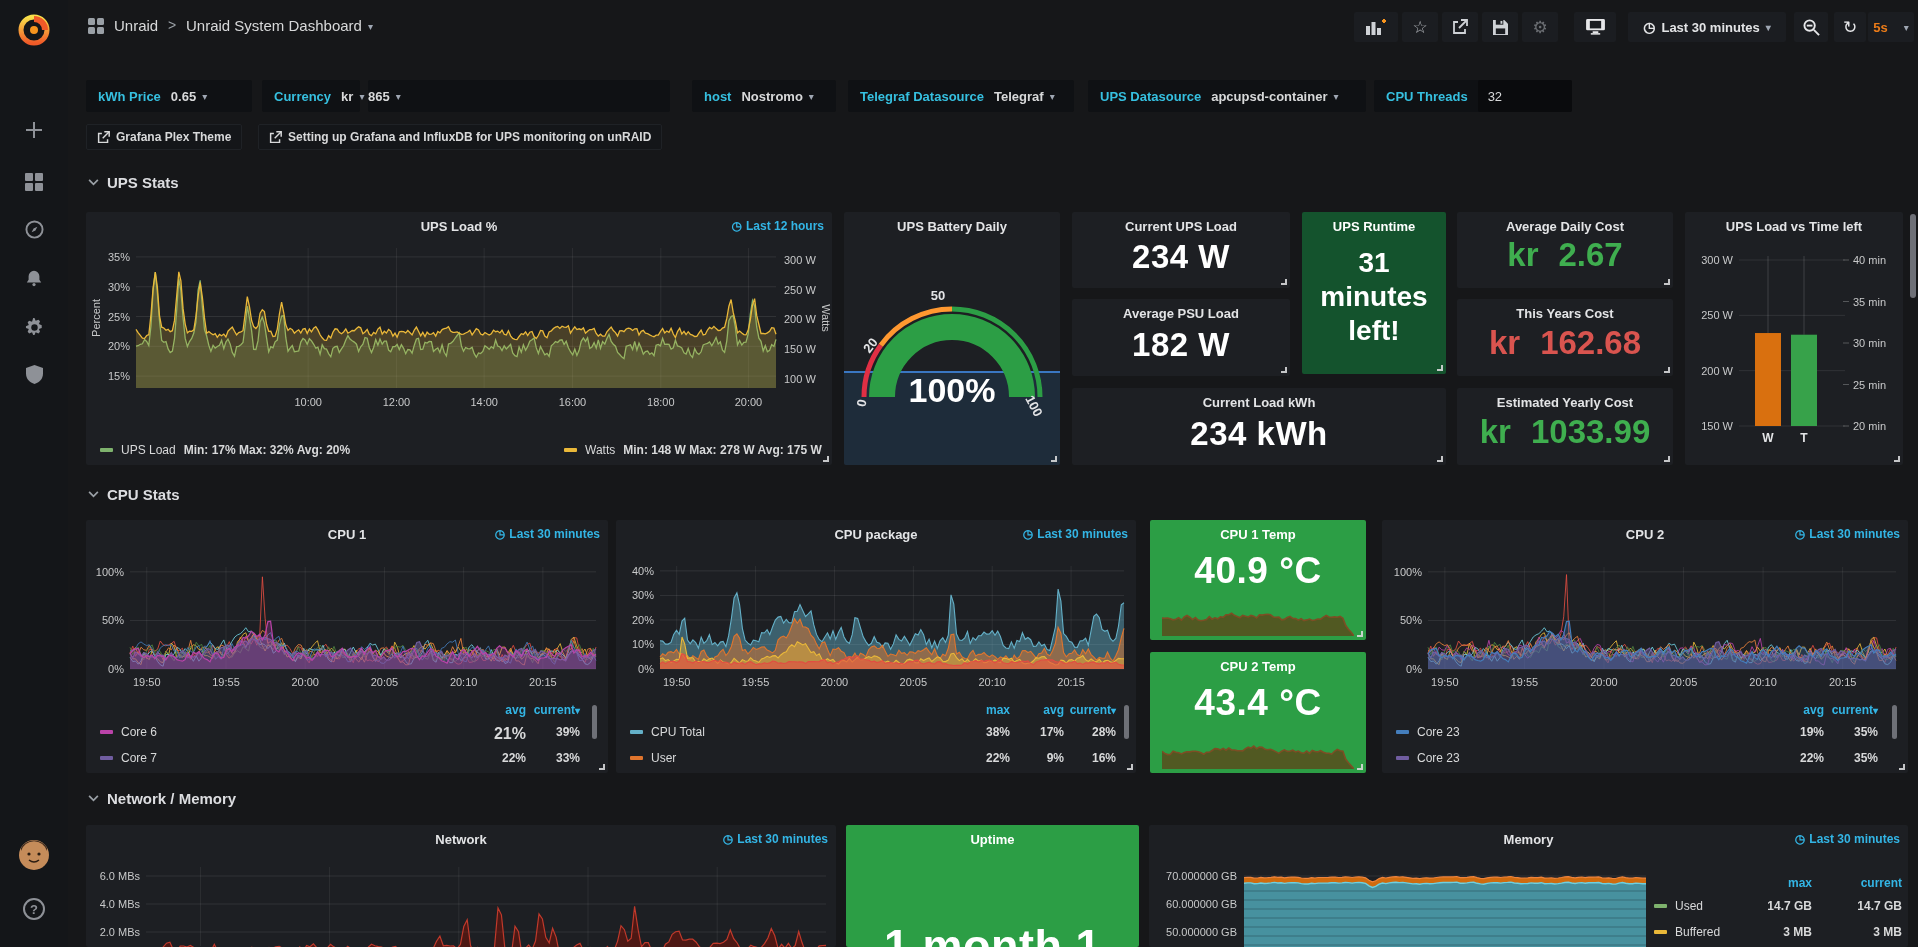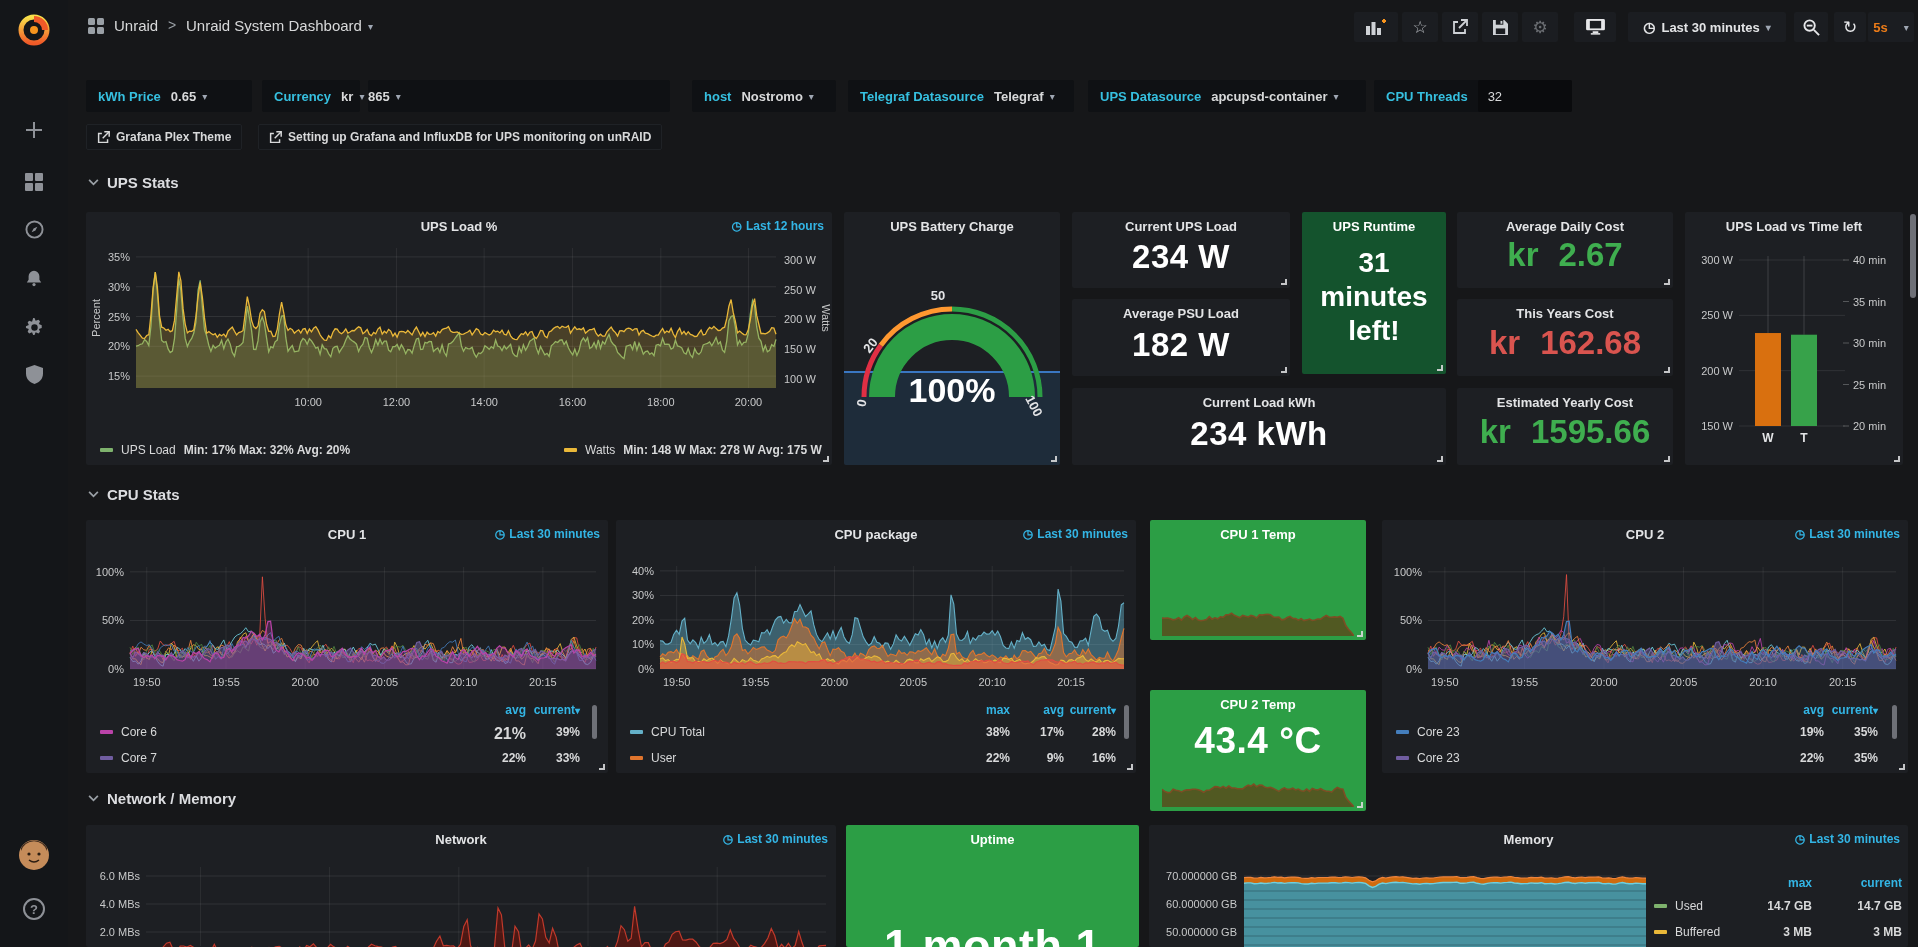--- a/index.html
+++ b/index.html
@@ -305,21 +305,21 @@
       <span class="swatch" style="background-color: rgb(234, 184, 57);"></span>
       <span style="margin-right:8px">Watts</span>
       <span style="font-weight:700">Min: 148 W  Max: 278 W  Avg: 175 W</span>
     </div>
     <div class="corner"></div>
   </div>
 
   <div class="panel" style="left:844px;top:212px;width:216px;height:253px">
     <div class="abs" style="left:0;top:160px;width:216px;height:93px;background:#1e2c3a"></div>
     <div class="abs" style="left:0;top:159px;width:216px;height:2px;background:#3a77c2"></div>
-    <div class="ptitle">UPS Battery Charge</div>
+    <div class="ptitle">UPS Battery Daily</div>
     <svg id="c-gauge" width="216" height="253" class="abs" style="left:0;top:0">
         <path d="M20 185 A88 88 0 0 1 36.80650449500463 133.27489779826234" fill="none" stroke="#e02f44" stroke-width="5"></path>
         <path d="M36.80650449500463 133.27489779826234 A88 88 0 0 1 108 97" fill="none" stroke="#ff9830" stroke-width="5"></path>
         <path d="M108 97 A88 88 0 0 1 196 185" fill="none" stroke="#2c9e45" stroke-width="5"></path>
         <path d="M38 185 A70 70 0 0 1 177.9999999893384 184.99877826952365" fill="none" stroke="#2c9e45" stroke-width="26"></path>
         <text x="94" y="88" text-anchor="middle" font-size="13" fill="#e3e4e6" font-weight="700">50</text>
         <text x="30" y="136" text-anchor="middle" font-size="13" fill="#e3e4e6" font-weight="700" transform="rotate(-52 30 136)">20</text>
         <text x="22" y="192" text-anchor="middle" font-size="13" fill="#e3e4e6" font-weight="700" transform="rotate(-78 22 192)">0</text>
         <text x="186" y="196" text-anchor="middle" font-size="13" fill="#e3e4e6" font-weight="700" transform="rotate(62 186 196)">100</text>
         <text x="108" y="190" text-anchor="middle" font-size="34" font-weight="700" fill="#ffffff">100%</text>
@@ -370,21 +370,21 @@
       <span>kr</span>
         <span>162.68</span>
     </div>
     <div class="corner"></div>
   </div>
 
   <div class="panel" style="left:1457px;top:388px;width:216px;height:77px">
     <div class="ptitle">Estimated Yearly Cost</div>
     <div class="costrow" style="top: 25px; color: rgb(63, 174, 79);">
       <span>kr</span>
-        <span>1595.66</span>
+        <span>1033.99</span>
     </div>
     <div class="corner"></div>
   </div>
 
   <div class="panel" style="left:1685px;top:212px;width:218px;height:253px">
     <div class="ptitle">UPS Load vs Time left</div>
     <svg id="c-bar" width="218" height="253" class="abs" style="left:0;top:0">
         <text x="48" y="218" text-anchor="end" font-size="11" fill="#c8c9ca">150 W</text>
         <line x1="54" y1="214" x2="160" y2="214" stroke="rgba(255,255,255,0.09)"></line>
         <text x="48" y="162.66666666666669" text-anchor="end" font-size="11" fill="#c8c9ca">200 W</text>
@@ -525,28 +525,29 @@
     </div>
     <div class="abs" style="left:0;top:231px;width:394px;text-align:right;font-size:12px;font-weight:700">22%</div>
     <div class="abs" style="left:0;top:231px;width:448px;text-align:right;font-size:12px;font-weight:700">9%</div>
     <div class="abs" style="left:0;top:231px;width:500px;text-align:right;font-size:12px;font-weight:700">16%</div>
     <div class="scrollthumb" style="left:508px;top:185px;width:5px;height:34px"></div>
     <div class="corner"></div>
   </div>
 
   <div class="panel" style="left: 1150px; top: 520px; width: 216px; height: 120px; background-color: rgb(44, 158, 69);">
     <div class="ptitle" style="color:#fff">CPU 1 Temp</div>
+    <div class="statval" style="top:30px;font-size:37px">40.9 °C</div>
     <svg id="c-spark1" width="192" height="38" class="abs" style="left:12px;top:78px">
         <path d="M0.0 20.1L2.8 20.3L5.6 20.0L8.3 20.7L11.1 21.8L13.9 21.3L16.7 19.8L19.5 22.2L22.3 19.0L25.0 17.5L27.8 19.2L30.6 21.6L33.4 19.6L36.2 22.1L39.0 22.7L41.7 22.2L44.5 21.5L47.3 18.6L50.1 21.2L52.9 19.8L55.7 20.8L58.4 18.8L61.2 19.4L64.0 16.8L66.8 16.7L69.6 15.1L72.3 17.3L75.1 18.4L77.9 19.7L80.7 17.4L83.5 18.2L86.3 19.0L89.0 17.4L91.8 18.2L94.6 20.0L97.4 16.8L100.2 17.1L103.0 16.5L105.7 16.3L108.5 16.8L111.3 19.0L114.1 19.4L116.9 19.1L119.7 21.9L122.4 21.4L125.2 19.5L128.0 18.3L130.8 20.3L133.6 20.6L136.3 22.2L139.1 20.7L141.9 22.6L144.7 21.9L147.5 21.0L150.3 22.5L153.0 22.0L155.8 21.1L158.6 21.2L161.4 19.1L164.2 17.5L167.0 19.0L169.7 19.2L172.5 18.9L175.3 19.2L178.1 18.4L180.9 20.2L183.7 27.5L186.4 31.3L189.2 34.3L192.0 38.0L192 38L0 38Z" fill="#55511e" fill-opacity="0.9"></path>
         <path d="M0.0 20.1L2.8 20.3L5.6 20.0L8.3 20.7L11.1 21.8L13.9 21.3L16.7 19.8L19.5 22.2L22.3 19.0L25.0 17.5L27.8 19.2L30.6 21.6L33.4 19.6L36.2 22.1L39.0 22.7L41.7 22.2L44.5 21.5L47.3 18.6L50.1 21.2L52.9 19.8L55.7 20.8L58.4 18.8L61.2 19.4L64.0 16.8L66.8 16.7L69.6 15.1L72.3 17.3L75.1 18.4L77.9 19.7L80.7 17.4L83.5 18.2L86.3 19.0L89.0 17.4L91.8 18.2L94.6 20.0L97.4 16.8L100.2 17.1L103.0 16.5L105.7 16.3L108.5 16.8L111.3 19.0L114.1 19.4L116.9 19.1L119.7 21.9L122.4 21.4L125.2 19.5L128.0 18.3L130.8 20.3L133.6 20.6L136.3 22.2L139.1 20.7L141.9 22.6L144.7 21.9L147.5 21.0L150.3 22.5L153.0 22.0L155.8 21.1L158.6 21.2L161.4 19.1L164.2 17.5L167.0 19.0L169.7 19.2L172.5 18.9L175.3 19.2L178.1 18.4L180.9 20.2L183.7 27.5L186.4 31.3L189.2 34.3L192.0 38.0" fill="none" stroke="#7d4e24" stroke-width="1.6"></path>
       </svg>
     <div class="corner"></div>
   </div>
 
-  <div class="panel" style="left: 1150px; top: 652px; width: 216px; height: 121px; background-color: rgb(44, 158, 69); margin-top: 38px;">
+  <div class="panel" style="left: 1150px; top: 652px; width: 216px; height: 121px; background-color: rgb(44, 158, 69);">
     <div class="ptitle" style="color:#fff">CPU 2 Temp</div>
     <div class="statval" style="top:30px;font-size:37px">43.4 °C</div>
     <svg id="c-spark2" width="192" height="38" class="abs" style="left:12px;top:79px">
         <path d="M0.0 20.3L2.8 22.4L5.6 23.6L8.3 23.5L11.1 20.2L13.9 21.3L16.7 21.8L19.5 22.9L22.3 21.6L25.0 20.7L27.8 20.9L30.6 20.3L33.4 20.3L36.2 20.8L39.0 21.8L41.7 23.3L44.5 21.3L47.3 21.3L50.1 19.5L52.9 17.6L55.7 17.9L58.4 18.9L61.2 17.4L64.0 19.2L66.8 17.0L69.6 18.9L72.3 19.0L75.1 19.6L77.9 19.7L80.7 19.9L83.5 17.6L86.3 16.2L89.0 17.2L91.8 15.1L94.6 17.8L97.4 16.1L100.2 16.3L103.0 18.3L105.7 18.8L108.5 18.3L111.3 19.4L114.1 20.9L116.9 22.4L119.7 20.2L122.4 18.8L125.2 20.4L128.0 20.2L130.8 19.2L133.6 20.9L136.3 20.1L139.1 21.8L141.9 22.2L144.7 20.1L147.5 22.3L150.3 19.4L153.0 20.5L155.8 20.9L158.6 19.7L161.4 21.2L164.2 22.3L167.0 22.3L169.7 23.2L172.5 20.3L175.3 18.5L178.1 19.8L180.9 20.3L183.7 28.3L186.4 31.8L189.2 34.9L192.0 38.0L192 38L0 38Z" fill="#55511e" fill-opacity="0.9"></path>
         <path d="M0.0 20.3L2.8 22.4L5.6 23.6L8.3 23.5L11.1 20.2L13.9 21.3L16.7 21.8L19.5 22.9L22.3 21.6L25.0 20.7L27.8 20.9L30.6 20.3L33.4 20.3L36.2 20.8L39.0 21.8L41.7 23.3L44.5 21.3L47.3 21.3L50.1 19.5L52.9 17.6L55.7 17.9L58.4 18.9L61.2 17.4L64.0 19.2L66.8 17.0L69.6 18.9L72.3 19.0L75.1 19.6L77.9 19.7L80.7 19.9L83.5 17.6L86.3 16.2L89.0 17.2L91.8 15.1L94.6 17.8L97.4 16.1L100.2 16.3L103.0 18.3L105.7 18.8L108.5 18.3L111.3 19.4L114.1 20.9L116.9 22.4L119.7 20.2L122.4 18.8L125.2 20.4L128.0 20.2L130.8 19.2L133.6 20.9L136.3 20.1L139.1 21.8L141.9 22.2L144.7 20.1L147.5 22.3L150.3 19.4L153.0 20.5L155.8 20.9L158.6 19.7L161.4 21.2L164.2 22.3L167.0 22.3L169.7 23.2L172.5 20.3L175.3 18.5L178.1 19.8L180.9 20.3L183.7 28.3L186.4 31.8L189.2 34.9L192.0 38.0" fill="none" stroke="#7d4e24" stroke-width="1.6"></path>
       </svg>
     <div class="corner"></div>
   </div>
 
   <div class="panel" style="left:1382px;top:520px;width:526px;height:253px">

